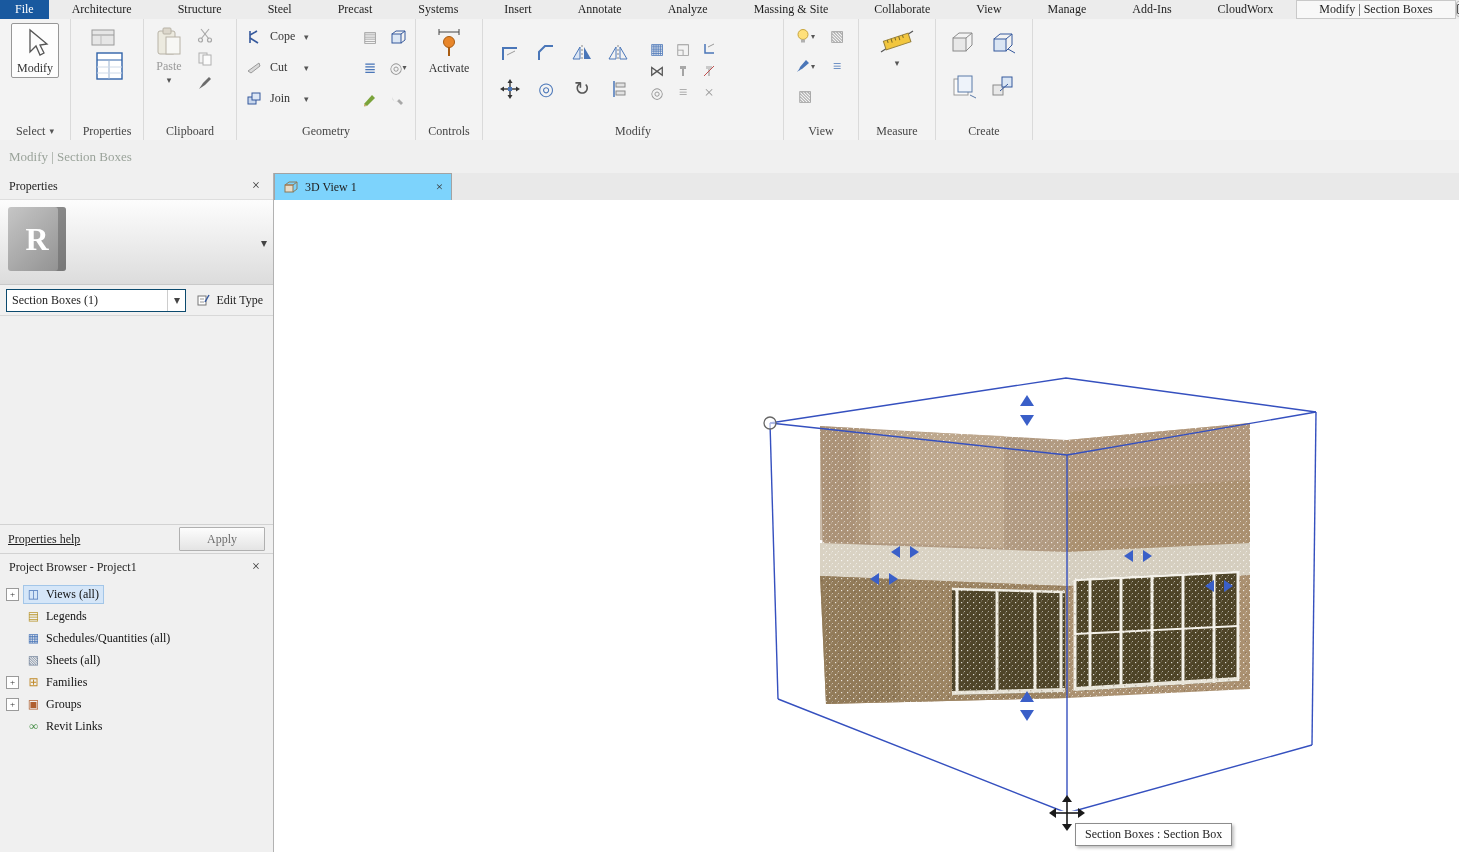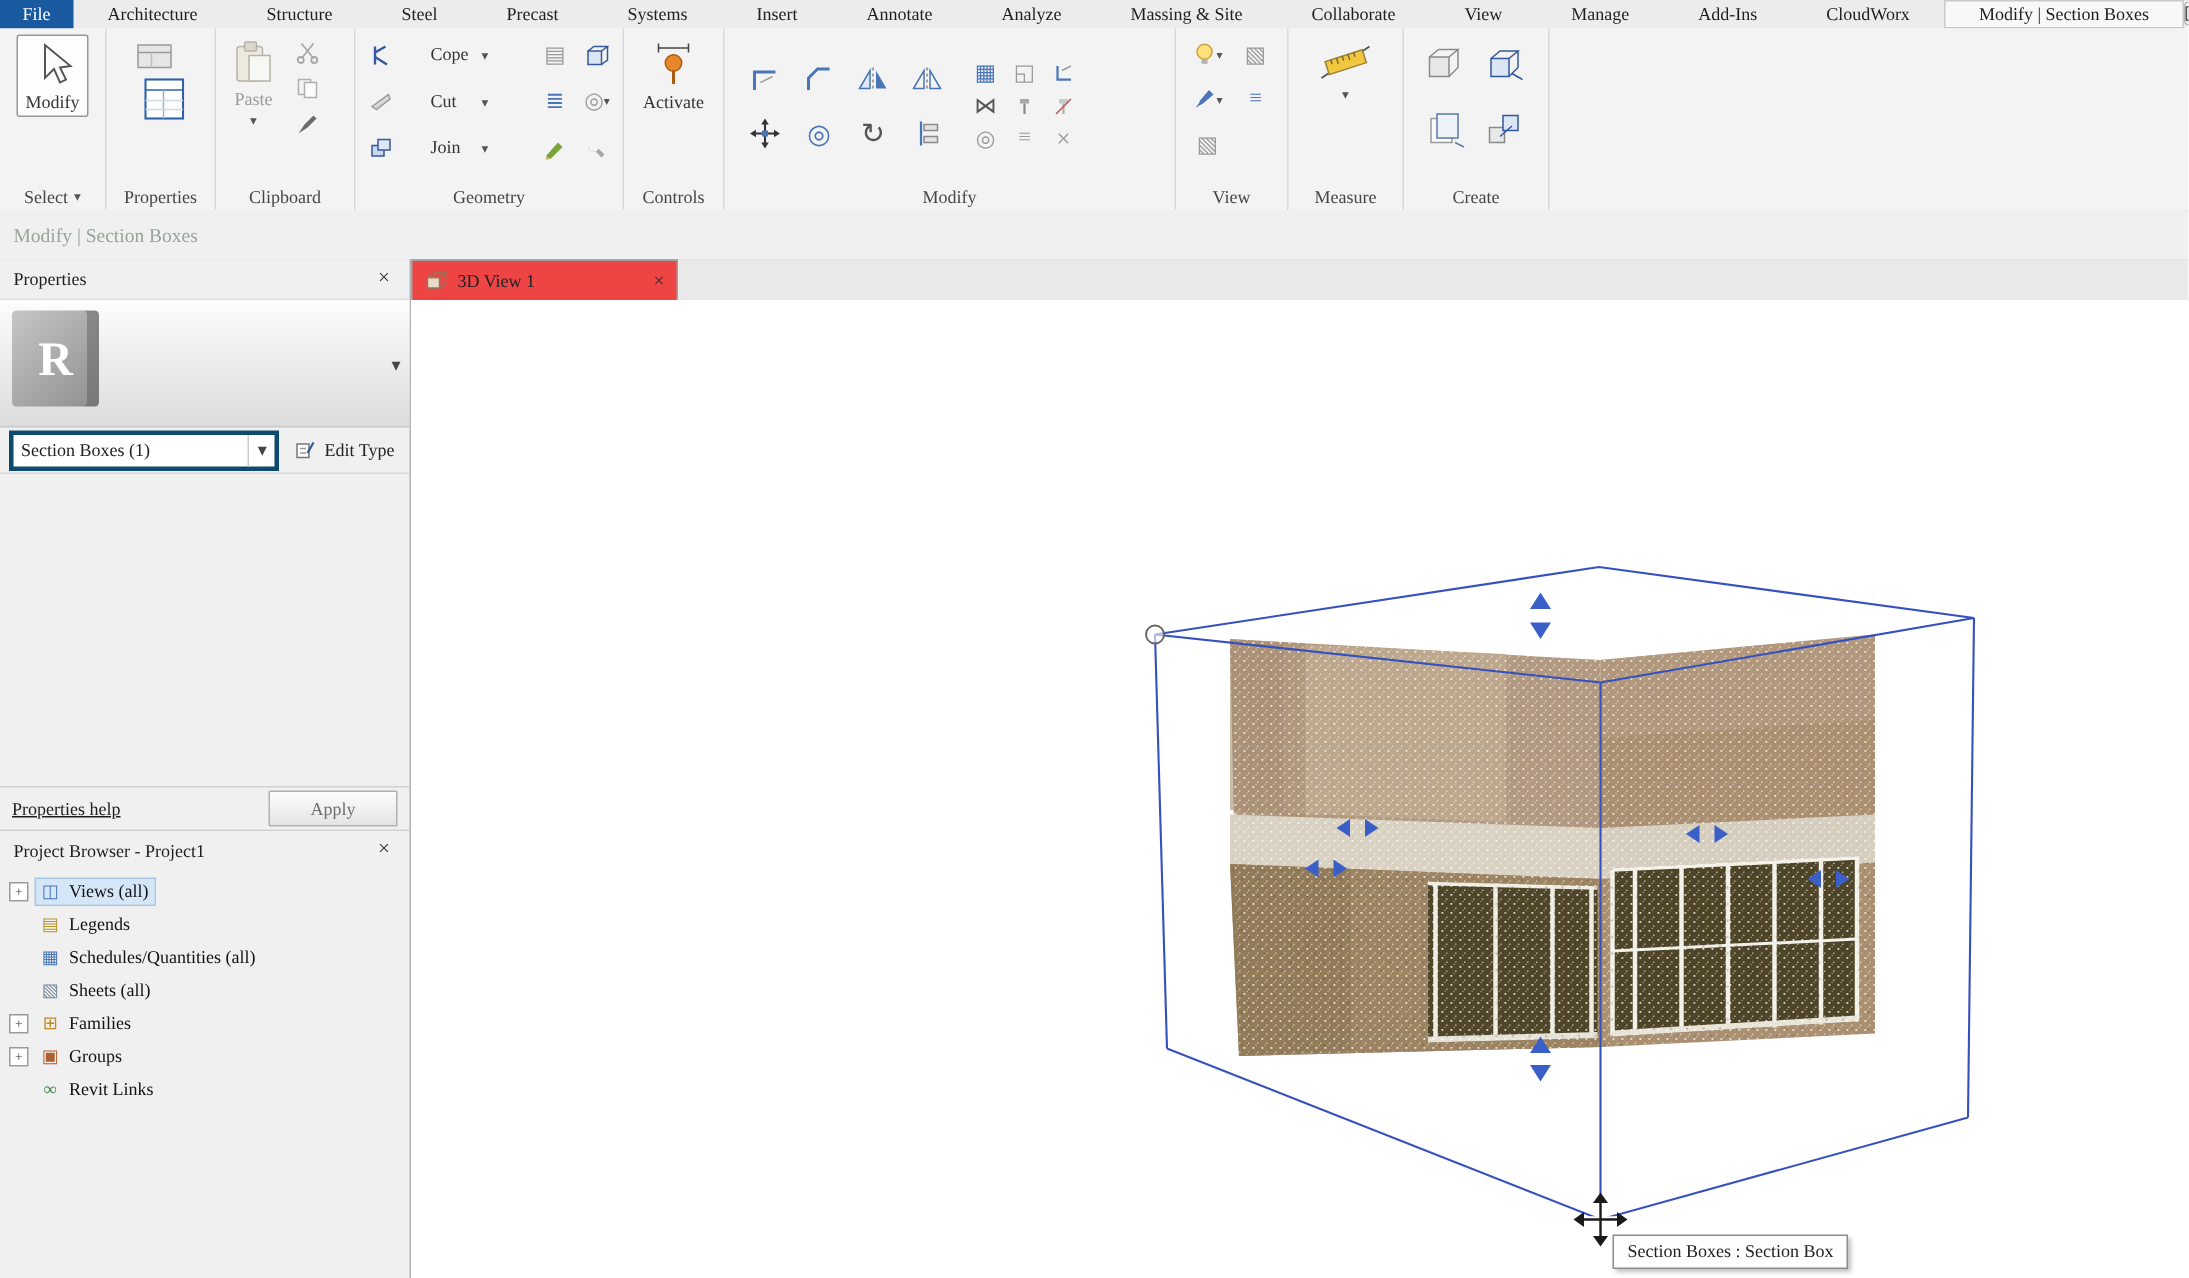--- a/index.html
+++ b/index.html
@@ -29,21 +29,21 @@
   .panel-label{height:18px;display:flex;align-items:center;justify-content:center;
                color:#454545;gap:4px;}
   .caret{font-size:9px;color:#555;line-height:8px;}
   .bigbtn{display:flex;flex-direction:column;align-items:center;padding:3px 5px 1px;
           border:1px solid transparent;border-radius:2px;color:#333;gap:2px;}
   .bigbtn.sel{border-color:#979797;background:#fdfdfd;}
   .bigbtn.disabled{color:#9a9a9a;}
   .smallbtn{width:24px;height:24px;display:flex;align-items:center;justify-content:center;}
   .geo-col{display:flex;flex-direction:column;}
   .geo-row{display:flex;align-items:center;height:31px;gap:4px;color:#333;}
-  .geo-row .lbl{min-width:30px;margin-left:17px;}
+  .geo-row .lbl{min-width:30px;}
   .geo-sp{flex:1;}
   .glyph-b{color:#4a76b8;font-size:15px;}
   .glyph-g{color:#9a9a9a;font-size:15px;}
   .glyph-d{color:#555;font-size:15px;}
   .mod-wrap{display:flex;gap:8px;align-items:center;height:100%;padding-left:4px;}
   .mod-main{display:grid;grid-template-columns:repeat(4,36px);grid-template-rows:36px 36px;
             align-items:center;justify-items:center;}
   .mod-small{display:grid;grid-template-columns:repeat(3,26px);grid-template-rows:repeat(3,22px);
              align-items:center;justify-items:center;}
   .view-grid{display:grid;grid-template-columns:32px 32px;grid-template-rows:30px 30px 30px;
@@ -64,21 +64,21 @@
   .phead{height:26px;display:flex;align-items:center;padding:0 9px;color:#1e1e1e;}
   .phead .x{margin-left:auto;color:#333;font-size:14px;width:16px;text-align:center;cursor:default;}
   .preview{height:84px;background:linear-gradient(#fdfdfd,#dcdcdc);border-top:1px solid #dedede;
            border-bottom:1px solid #c9c9c9;position:relative;}
   .rlogo{position:absolute;left:8px;top:7px;width:58px;height:64px;border-radius:3px;
          background:linear-gradient(135deg,#c6c6c6,#8f8f8f);box-shadow:inset -8px 0 0 rgba(90,90,90,.45);
          display:flex;align-items:center;justify-content:center;color:#fff;font-size:32px;font-weight:bold;}
   .preview .drop{position:absolute;right:6px;top:36px;color:#444;}
   .combo-row{height:30px;display:flex;align-items:center;padding:0 6px;gap:7px;
              border-bottom:1px solid #d8d8d8;}
-  .combo{flex:1;height:21px;background:#fff;border:3px solid #0c4a6e;display:flex;
+  .combo{flex:1;height:21px;background:#fff;border:1px solid #0c4a6e;display:flex;
          align-items:center;padding-left:5px;}
   .combo .arrowbox{margin-left:auto;width:17px;height:100%;border-left:1px solid #cdcdcd;
                    display:flex;align-items:center;justify-content:center;color:#444;}
   .edit-type{height:22px;display:flex;align-items:center;gap:5px;padding:0 4px;color:#222;}
   .props-empty{height:208px;}
   .help-row{height:28px;display:flex;align-items:center;padding:0 8px;border-top:1px solid #d2d2d2;}
   .help-link{text-decoration:underline;color:#1e1e1e;text-align:center;}
   .apply-btn{margin-left:auto;width:84px;height:22px;border:1px solid #b0b0b0;
              background:linear-gradient(#fdfdfd,#e4e4e4);display:flex;align-items:center;
              justify-content:center;color:#6e6e6e;border-radius:1px;}
@@ -93,21 +93,21 @@
   .selwrap{display:flex;align-items:center;gap:5px;padding:1px 4px 1px 2px;}
   .selwrap.sel{background:#d5e6f8;outline:1px solid #a3c6e8;}
   .tree-icon{width:15px;text-align:center;font-size:12px;}
   .ti-views{color:#4a76b8;} .ti-legends{color:#b9962e;} .ti-sched{color:#4a76b8;}
   .ti-sheets{color:#7a8aa0;} .ti-fam{color:#c08a28;} .ti-groups{color:#b06030;} .ti-links{color:#3f8a3f;font-weight:bold;}
   .tree-fill{flex:1;}
 
   
   .viewtabs{position:absolute;left:274px;top:173px;right:0;height:27px;background:#e9e9e9;
             border-bottom:1px solid #bdbdbd;display:flex;align-items:flex-end;}
-  .vtab{width:160px;height:26px;background:#ef4444;border:1px solid #a3a3a3;border-bottom:none;
+  .vtab{width:160px;height:26px;background:#7dd3fc;border:1px solid #a3a3a3;border-bottom:none;
         display:flex;align-items:center;padding:0 8px;gap:7px;}
   .vtab .x{margin-left:auto;color:#333;font-size:13px;}
   .canvas{position:absolute;left:274px;top:200px;right:0;bottom:0;background:#fff;}
   svg.scene{position:absolute;left:0;top:0;width:1185px;height:652px;}
   .tooltip{position:absolute;left:1075px;top:823px;height:21px;padding:0 9px;background:#fefefe;
            border:1px solid #8c8c8c;box-shadow:2px 2px 3px rgba(0,0,0,.25);display:flex;
            align-items:center;color:#222;z-index:6;white-space:nowrap;}
 </style>
 </head>
 <body>

